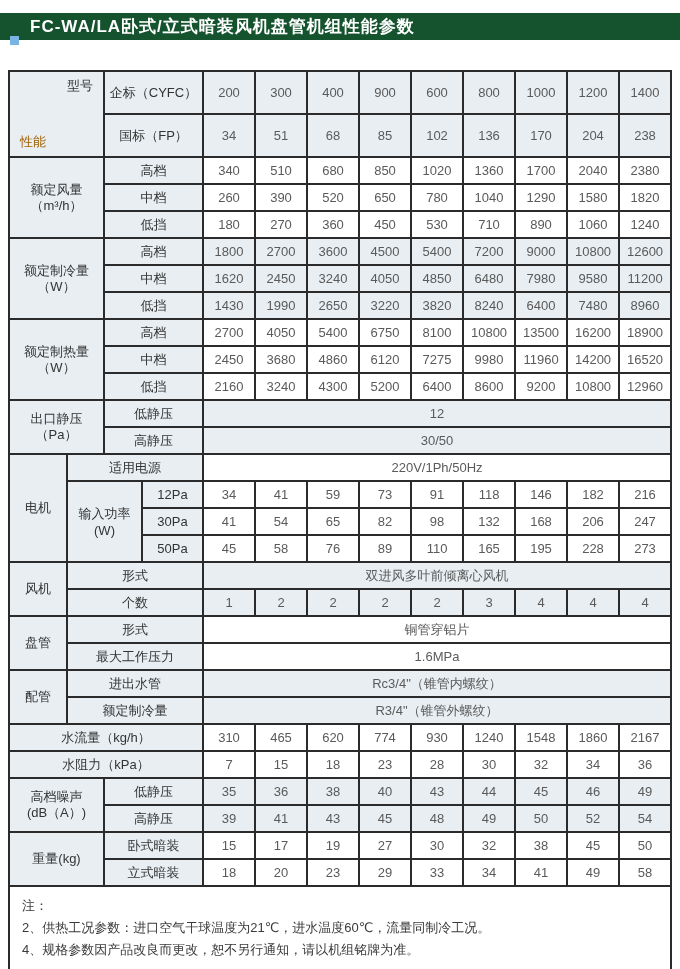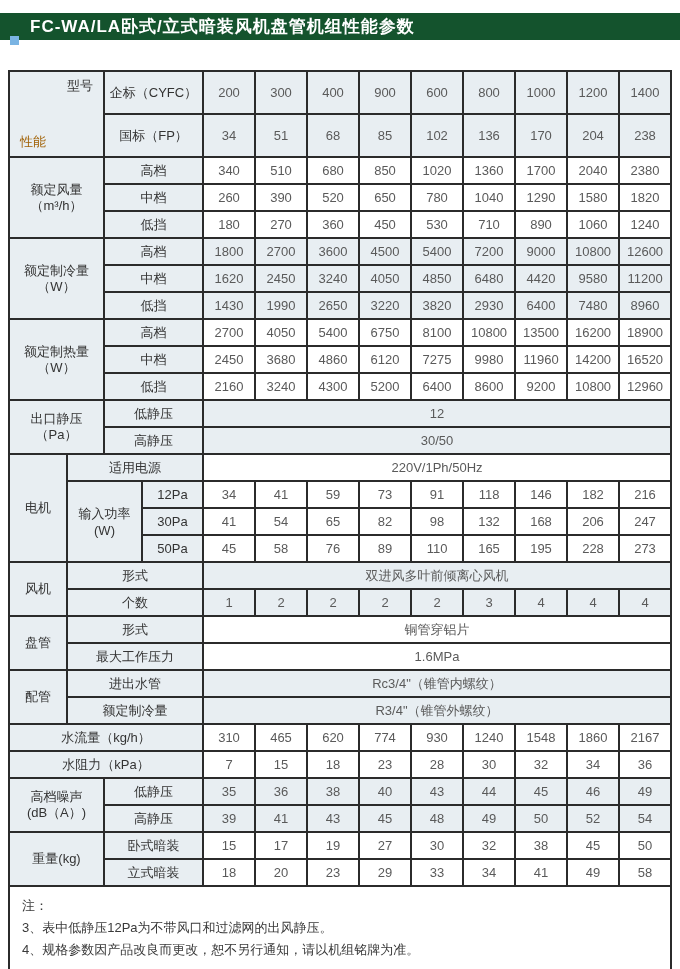--- a/index.html
+++ b/index.html
@@ -141,32 +141,32 @@
             <td>12600</td>
           </tr>
         <tr class="g">
           <td class="lab" colspan="2">中档</td>
         <td>1620</td>
             <td>2450</td>
             <td>3240</td>
             <td>4050</td>
             <td>4850</td>
             <td>6480</td>
-            <td>4420</td>
+            <td>7980</td>
             <td>9580</td>
             <td>11200</td>
           </tr>
         <tr class="g">
           <td class="lab" colspan="2">低挡</td>
         <td>1430</td>
             <td>1990</td>
             <td>2650</td>
             <td>3220</td>
             <td>3820</td>
-            <td>2930</td>
+            <td>8240</td>
             <td>6400</td>
             <td>7480</td>
             <td>8960</td>
           </tr>
 
         <tr>
           <td class="lab" colspan="2" rowspan="3">
             <span class="u">额定制热量</span>
             <span class="u">（W）</span>
           </td>
@@ -377,18 +377,18 @@
             <td>34</td>
             <td>41</td>
             <td>49</td>
             <td>58</td>
           </tr>
       </tbody>
     </table>
 
     <div class="notes">
       <div>注：</div>
-      <div>3、表中低静压12Pa为不带风口和过滤网的出风静压。</div>
+      <div>2、供热工况参数：进口空气干球温度为21℃，进水温度60℃，流量同制冷工况。</div>
       <div>4、规格参数因产品改良而更改，恕不另行通知，请以机组铭牌为准。</div>
     </div>
   </div>
 
 </div>
 
 </body></html>

